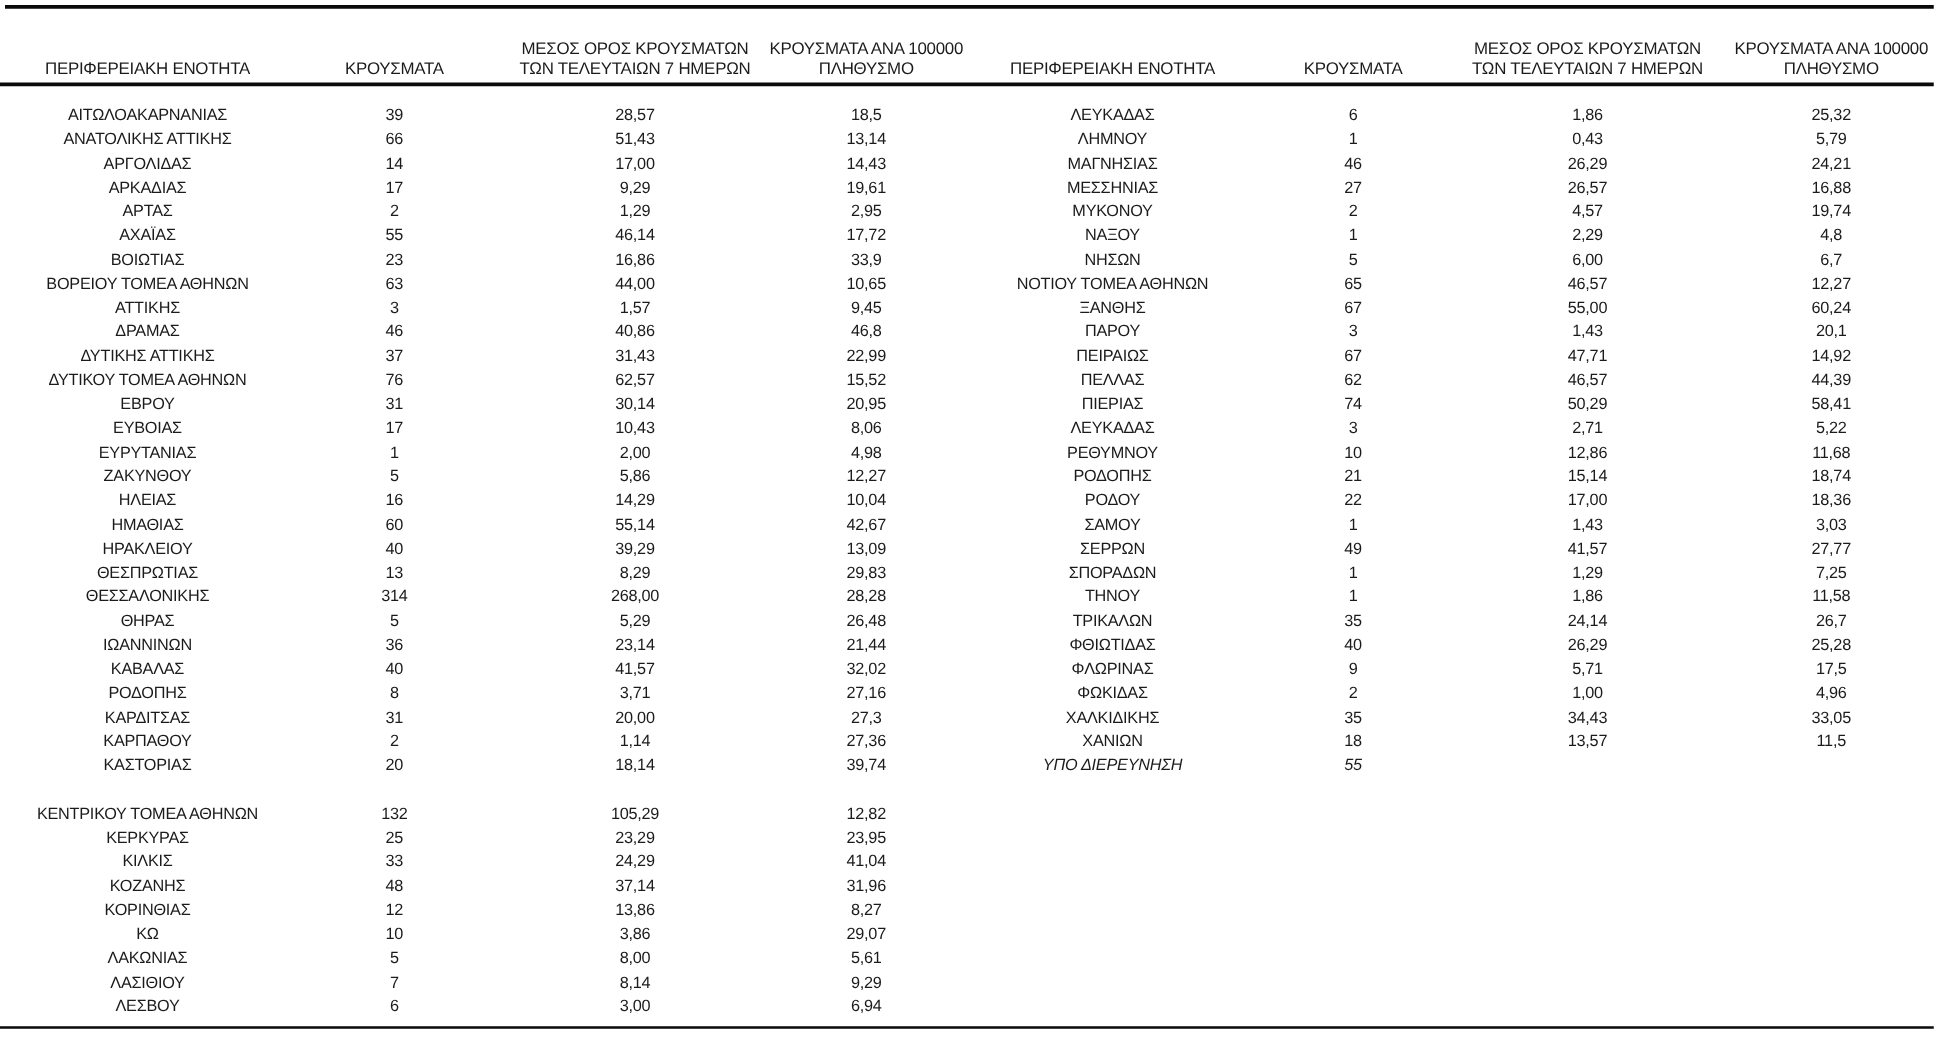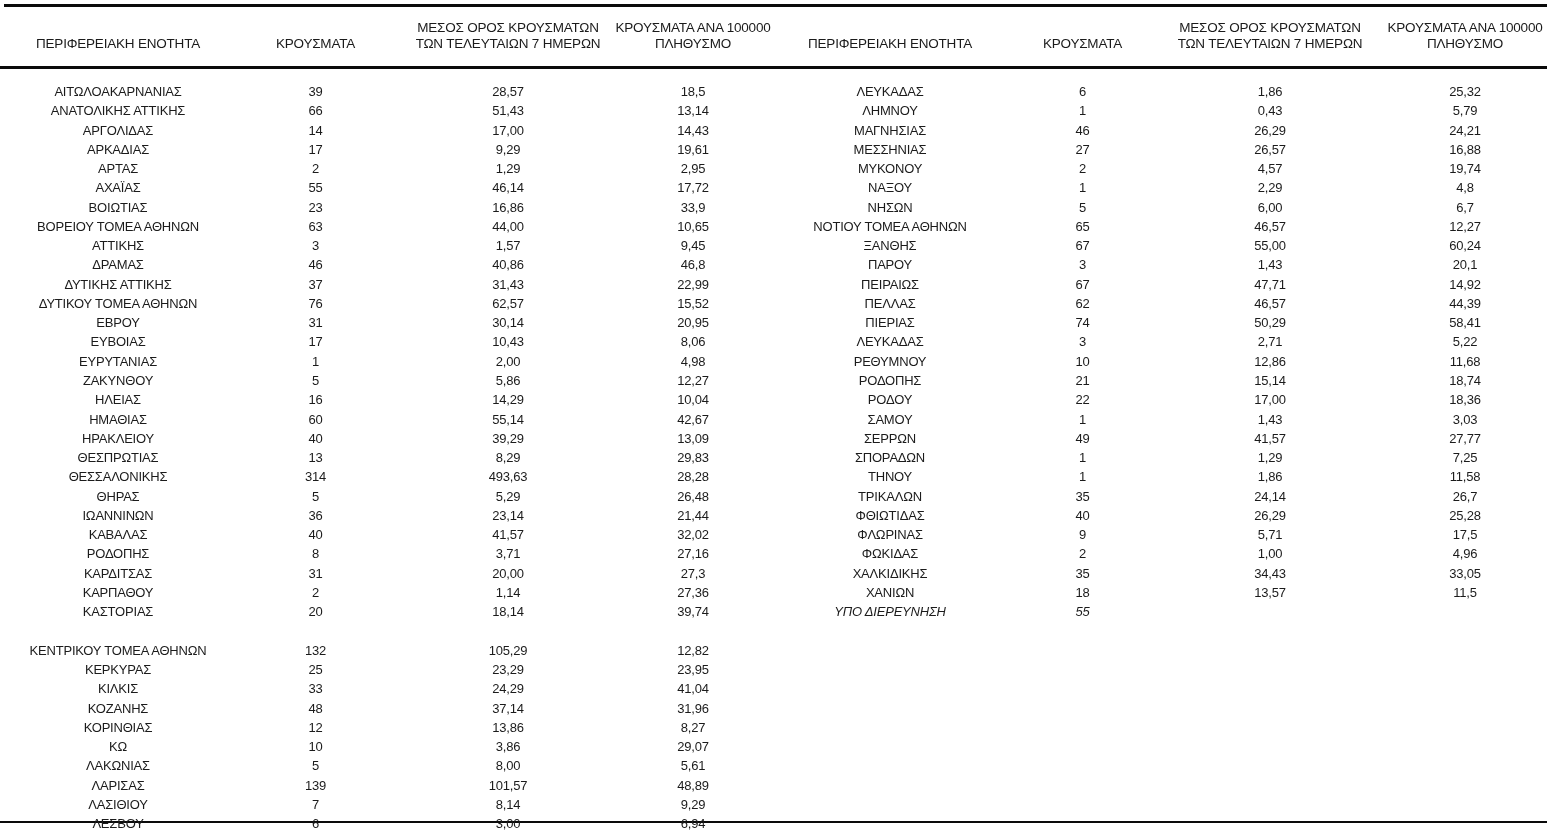--- a/index.html
+++ b/index.html
@@ -44,21 +44,21 @@
     top: 20px;
     height: 45px;
     align-items: end;
     width: 100%;
   }
   .hcell {
     text-align: center;
     font-size: 13.5px;
     line-height: 16px;
     white-space: pre-line;
-    padding-bottom: 14px;
+    padding-bottom: 2px;
     letter-spacing: -0.2px;
   }
 
   .tbody {
     position: absolute;
     top: 82px;
     width: 100%;
   }
   .trow {
     height: 19.28px;
@@ -211,21 +211,21 @@
         </div>
         <div class="trow">
           <div class="cell cell-region">ΘΕΣΠΡΩΤΙΑΣ</div>
           <div class="cell cell-cases">13</div>
           <div class="cell cell-avg7">8,29</div>
           <div class="cell cell-per100k">29,83</div>
         </div>
         <div class="trow">
           <div class="cell cell-region">ΘΕΣΣΑΛΟΝΙΚΗΣ</div>
           <div class="cell cell-cases">314</div>
-          <div class="cell cell-avg7">493,63</div>
+          <div class="cell cell-avg7">268,00</div>
           <div class="cell cell-per100k">28,28</div>
         </div>
         <div class="trow">
           <div class="cell cell-region">ΘΗΡΑΣ</div>
           <div class="cell cell-cases">5</div>
           <div class="cell cell-avg7">5,29</div>
           <div class="cell cell-per100k">26,48</div>
         </div>
         <div class="trow">
           <div class="cell cell-region">ΙΩΑΝΝΙΝΩΝ</div>
@@ -303,26 +303,20 @@
           <div class="cell cell-region">ΚΩ</div>
           <div class="cell cell-cases">10</div>
           <div class="cell cell-avg7">3,86</div>
           <div class="cell cell-per100k">29,07</div>
         </div>
         <div class="trow">
           <div class="cell cell-region">ΛΑΚΩΝΙΑΣ</div>
           <div class="cell cell-cases">5</div>
           <div class="cell cell-avg7">8,00</div>
           <div class="cell cell-per100k">5,61</div>
-        </div>
-        <div class="trow">
-          <div class="cell cell-region">ΛΑΡΙΣΑΣ</div>
-          <div class="cell cell-cases">139</div>
-          <div class="cell cell-avg7">101,57</div>
-          <div class="cell cell-per100k">48,89</div>
         </div>
         <div class="trow">
           <div class="cell cell-region">ΛΑΣΙΘΙΟΥ</div>
           <div class="cell cell-cases">7</div>
           <div class="cell cell-avg7">8,14</div>
           <div class="cell cell-per100k">9,29</div>
         </div>
         <div class="trow">
           <div class="cell cell-region">ΛΕΣΒΟΥ</div>
           <div class="cell cell-cases">6</div>

